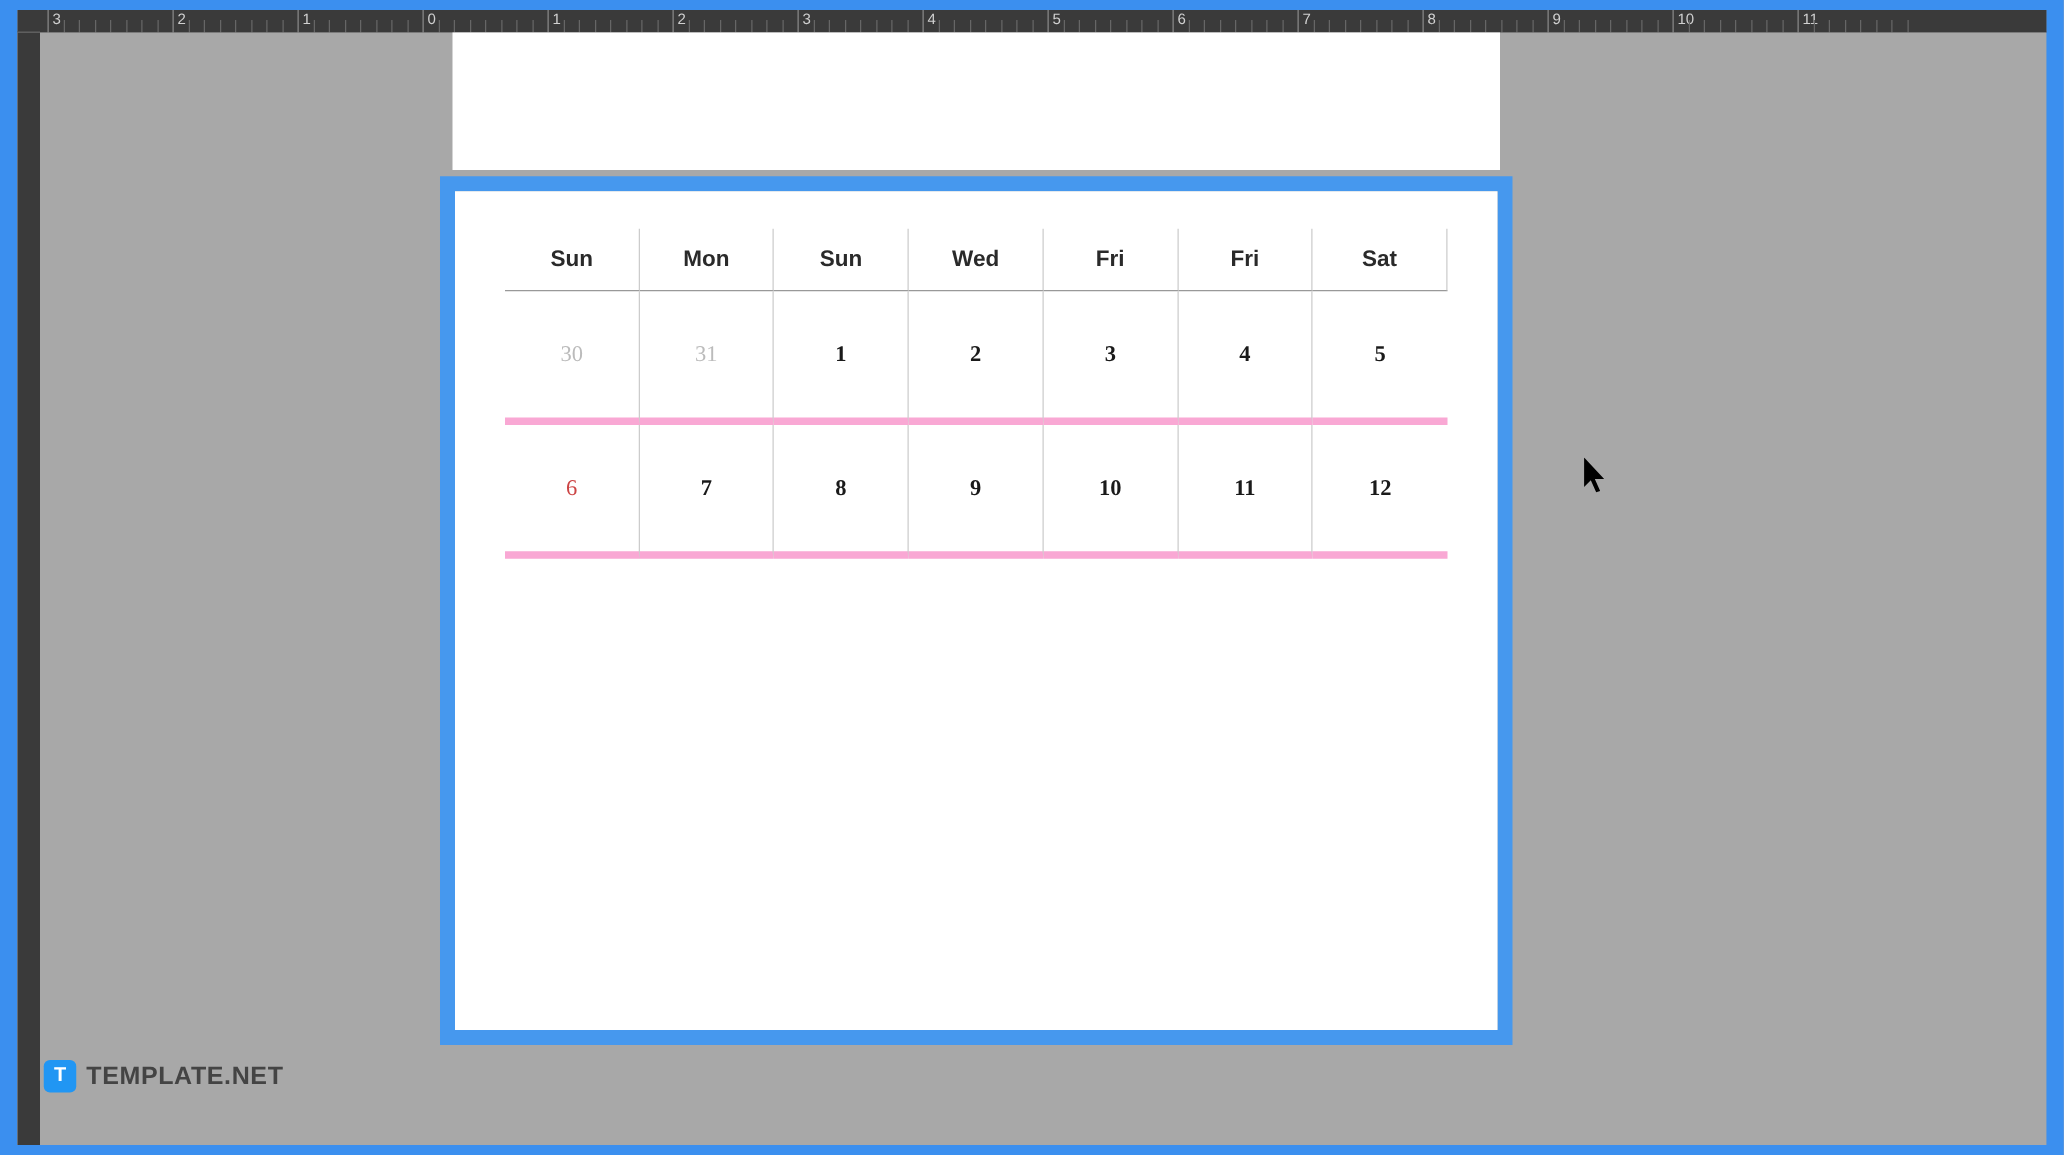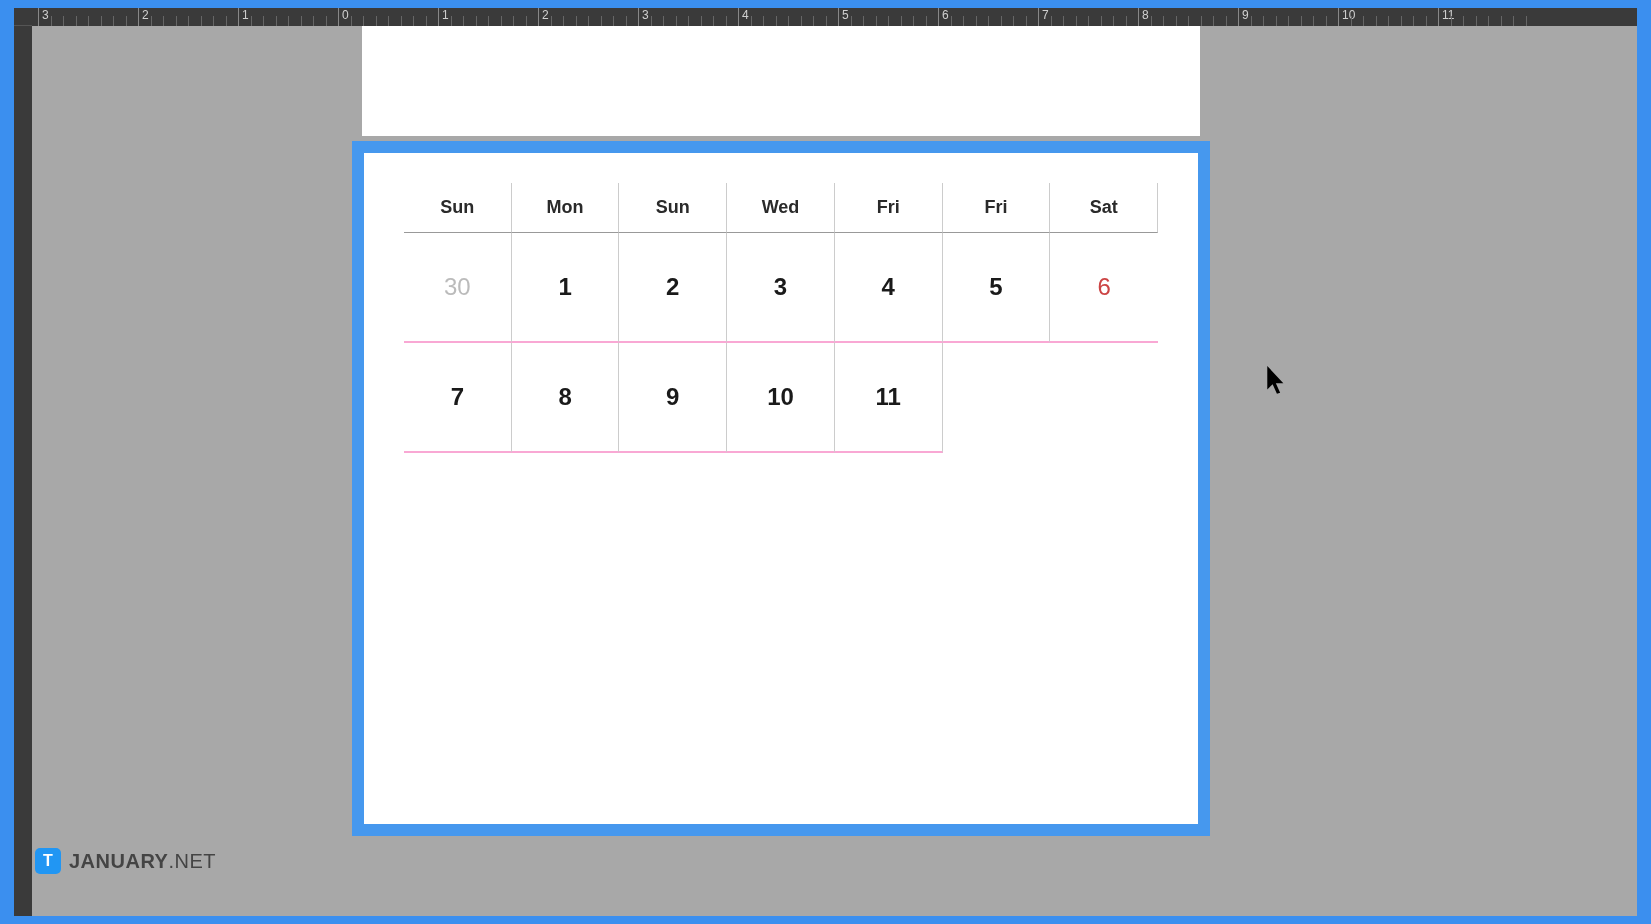--- a/index.html
+++ b/index.html
@@ -135,25 +135,26 @@
       color: #2a2a2a;
       border-bottom: 1px solid #999;
       border-right: 1px solid #ccc;
     }
     .calendar-header:last-child {
       border-right: none;
     }
     .calendar-cell {
       text-align: center;
       padding: 40px 0;
-      font-size: 24px;
+      font-size: 18px;
       font-weight: 600;
       color: #1a1a1a;
-      border-bottom: 2px solid #f9a8d4;
+      border-bottom: 6px solid #f9a8d4;
       border-right: 1px solid #ccc;
+      font-family: Liberation Serif, serif;
     }
     .calendar-cell.faded {
       color: #bbb;
       font-weight: 400;
     }
     .calendar-cell.red {
       color: #c44;
       font-weight: 400;
     }
     .calendar-cell:nth-child(7n) {
@@ -192,21 +193,21 @@
       font-weight: bold;
       font-size: 16px;
     }
     .watermark-text {
       font-size: 20px;
       font-weight: 600;
       color: #444;
       letter-spacing: 0.5px;
     }
     .watermark-text .net {
-      font-weight: 400;
+      font-weight: 700;
       margin-top: 30px;
     }
   </style>
 </head>
 <body>
 
 <div class="app-window">
   <div class="ruler-container">
     <div class="ruler-horizontal" id="ruler-h">
         <div class="ruler-tick" style="left: 6px;">3</div>
@@ -339,43 +340,45 @@
         <div class="calendar-doc">
           <div class="calendar-grid" id="cal-grid">
               <div class="calendar-header">Sun</div>
               <div class="calendar-header">Mon</div>
               <div class="calendar-header">Sun</div>
               <div class="calendar-header">Wed</div>
               <div class="calendar-header">Fri</div>
               <div class="calendar-header">Fri</div>
               <div class="calendar-header">Sat</div>
               <div class="calendar-cell faded">30</div>
+              <div class="calendar-cell faded">31</div>
               <div class="calendar-cell">1</div>
               <div class="calendar-cell">2</div>
               <div class="calendar-cell">3</div>
               <div class="calendar-cell">4</div>
               <div class="calendar-cell">5</div>
               <div class="calendar-cell red">6</div>
               <div class="calendar-cell">7</div>
               <div class="calendar-cell">8</div>
               <div class="calendar-cell">9</div>
               <div class="calendar-cell">10</div>
               <div class="calendar-cell">11</div>
+              <div class="calendar-cell">12</div>
             </div>
         </div>
       </div>
       <div class="cursor-arrow">
         <svg viewBox="0 0 20 28">
             <path d="M0 0 L0 22 L5 17 L9 26 L12 25 L8 16 L15 16 Z" fill="#000"></path>
           </svg>
       </div>
     </div>
   </div>
 </div>
 
 <div class="watermark">
   <div class="watermark-icon">
     <span>T</span>
   </div>
   <div class="watermark-text">
-    <span>JANUARY</span><span class="net">.NET</span>
+    <span>TEMPLATE</span><span class="net">.NET</span>
   </div>
 </div>
 
 </body></html>

